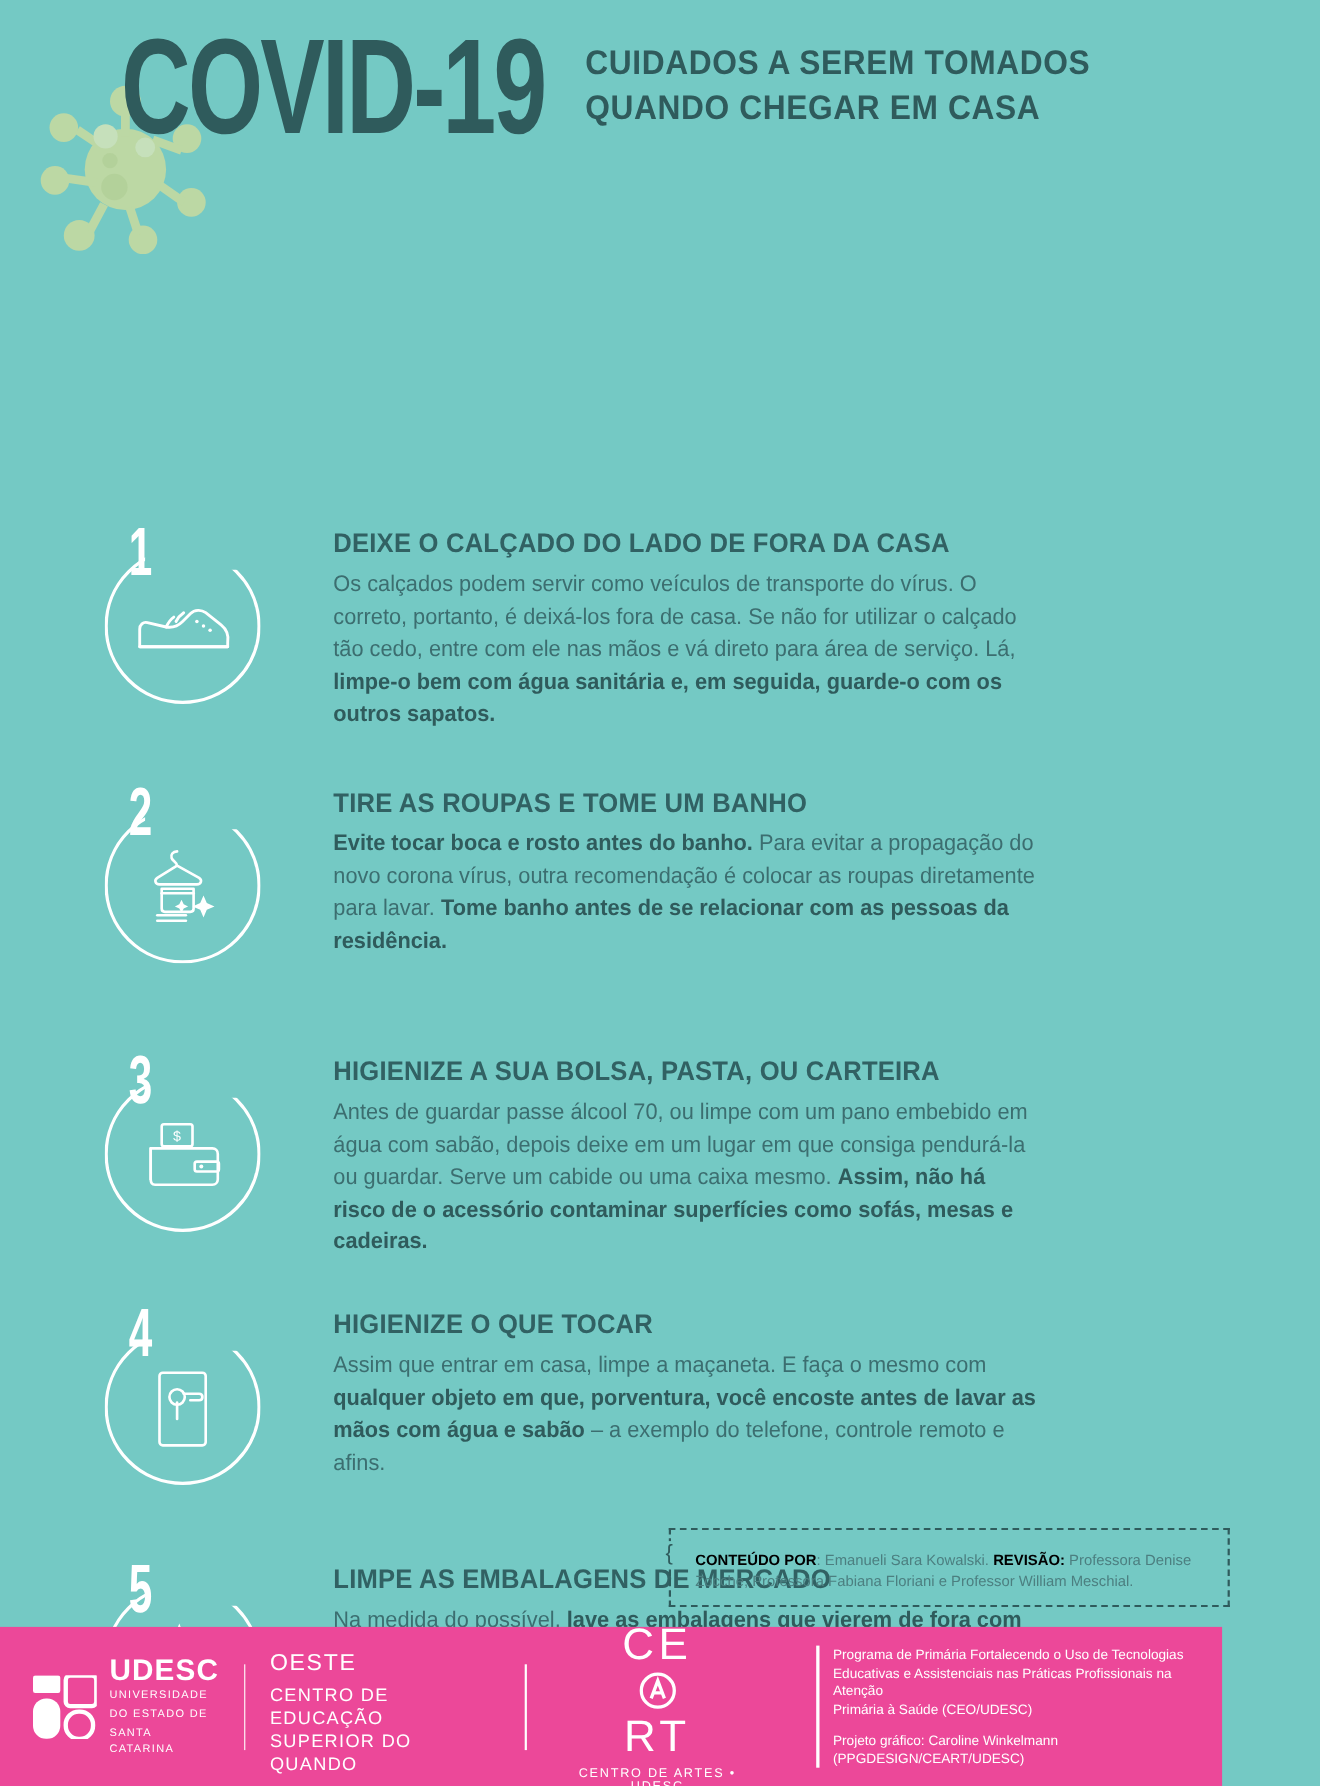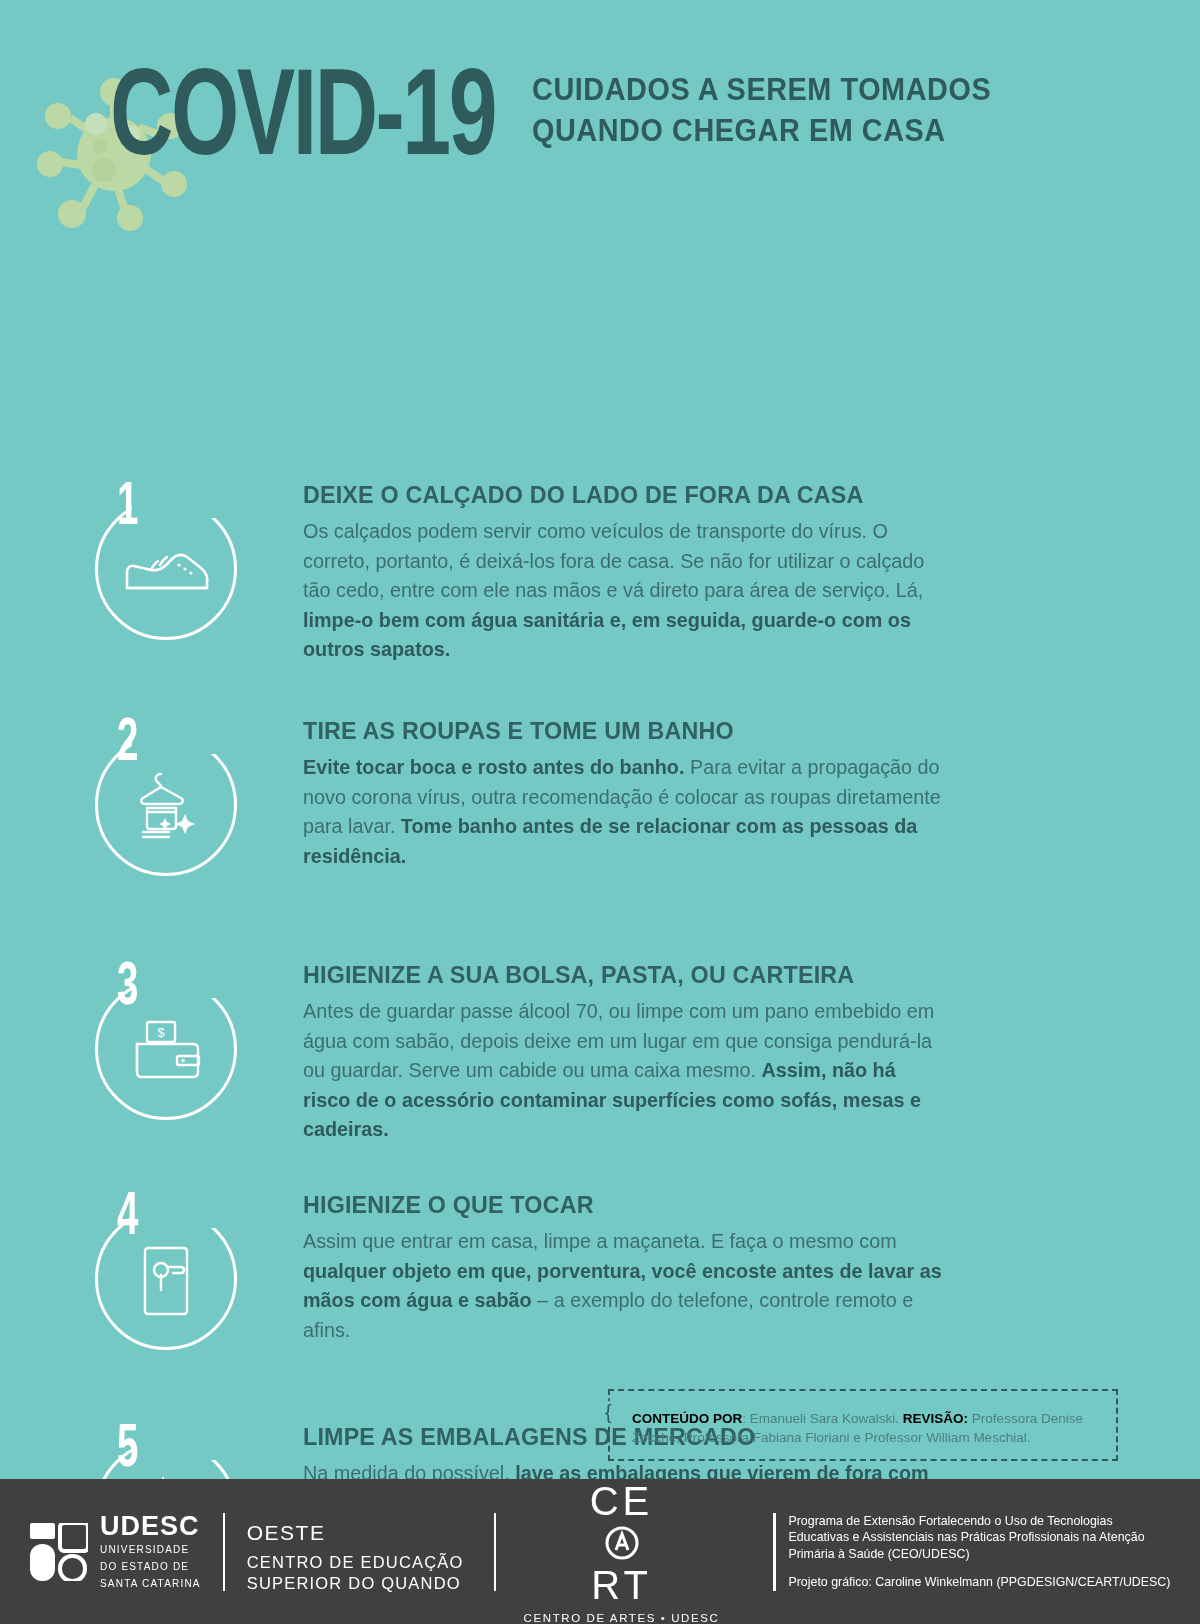--- a/index.html
+++ b/index.html
@@ -11,21 +11,21 @@
     position:relative;
   }
 
   
   .header { position:relative; height:232px; }
   .virus {
     position:absolute; left:34px; top:72px; width:160px; height:160px;
     opacity:.75;
   }
   .title-wrap {
-    position:absolute; left:110px; top:53px;
+    position:absolute; left:110px; top:20px;
     display:flex; align-items:flex-start;
   }
   .covid-title {
     font-family:"Liberation Sans", sans-serif;
     font-weight:bold;
     font-size:107px;
     line-height:102px;
     letter-spacing:-3px;
     color:#2f5b5c;
     transform:scaleX(.82) scaleY(1.15);
@@ -115,22 +115,22 @@
   .credit-text {
     font-size:13.5px;
     line-height:19px;
     color:#4c7f80;
   }
   .credit-text b { color:#000000; font-weight:bold; }
 
   
   .footer {
     position:absolute; left:0; bottom:0;
-    width:1200px; height:145px;
-    background:#404040;
+    width:1111px; height:145px;
+    background:#ec4899;
     display:flex; align-items:center;
   }
   .udesc-block { display:flex; align-items:center; margin-left:30px; }
   .udesc-mark { width:58px; height:58px; margin-right:12px; }
   .udesc-text { color:#ffffff; }
   .udesc-name {
     font-weight:bold; font-size:27px; line-height:27px;
     letter-spacing:1px;
   }
   .udesc-sub {
@@ -353,19 +353,19 @@
       <span>RT</span>
     </div>
     <div class="ceart-sub">CENTRO DE ARTES • UDESC</div>
   </div>
 
   <div class="divider" style="margin-left:28px; margin-right:0; width:0;"></div>
 
   <div class="prog-block">
     <div class="prog-bar"></div>
     <div class="prog-text">
-      <div class="prog-line">Programa de Extensão Fortalecendo o Uso de Tecnologias</div>
+      <div class="prog-line">Programa de Primária Fortalecendo o Uso de Tecnologias</div>
       <div class="prog-line">Educativas e Assistenciais nas Práticas Profissionais na Atenção</div>
       <div class="prog-line">Primária à Saúde (CEO/UDESC)</div>
       <div class="prog-proj">Projeto gráfico: Caroline Winkelmann (PPGDESIGN/CEART/UDESC)</div>
     </div>
   </div>
 </div>
 
 </body></html>

